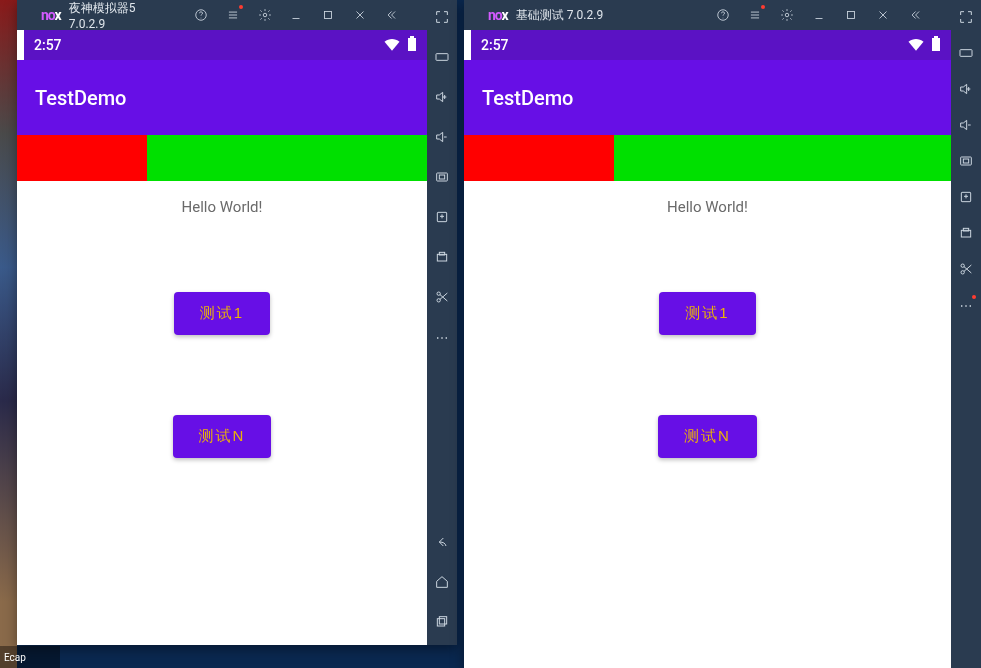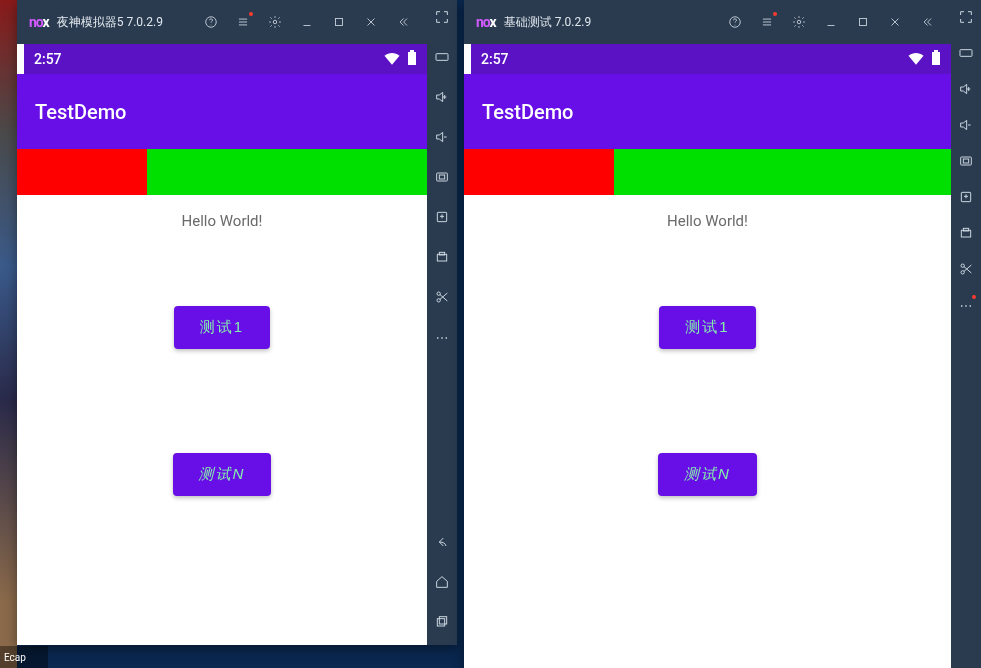--- a/index.html
+++ b/index.html
@@ -51,25 +51,25 @@
     font-size: 13px;
     position: relative;
   }
   .emu-sidebar .sbtn svg { width:16px; height:16px; stroke:#cbd5df; fill:none; stroke-width:1.5; }
   .emu-sidebar .dot-red::after {
     content:''; position:absolute; top:1px; right:1px; width:4px; height:4px; background:#ff3b30; border-radius:50%;
   }
 
   
   .titlebar {
-    height: 44px;
+    height: 30px;
     background: #2a3b50;
     display: flex;
     align-items: center;
-    padding: 0 12px;
+    padding: 0 24px;
     color: #e0e6ec;
     font-size: 12px;
     gap: 8px;
   }
   .titlebar .logo { font-weight: 700; font-size: 14px; letter-spacing: -1px; }
   .titlebar .logo .c1 { color:#d35bff; }
   .titlebar .logo .c2 { color:#ffffff; }
   .titlebar .spacer { flex:1; }
   .titlebar .tbtn {
     width: 24px; height: 24px;
@@ -126,41 +126,41 @@
   }
   .hello {
     margin-top: 17px;
     color: #6a6a6a;
     font-size: 15px;
     text-align: right;
   }
   .mbtn {
     margin-top: 76px;
     background: #670fe6;
-    color:#86efac;
+    color:#eab308;
     border:none;
     border-radius: 4px;
     padding: 12px 26px;
     font-size: 15px;
     letter-spacing: 2px;
     cursor:pointer;
     box-shadow: 0 2px 4px rgba(0,0,0,0.25);
   }
-  .mbtn + .mbtn { margin-top: 104px; font-style: italic; }
+  .mbtn + .mbtn { margin-top: 80px; }
   
   .emu.left .emu-sidebar.navcol { justify-content:flex-end; padding-bottom:12px; gap:18px; }
   .emu.left .emu-sidebar.navcol .spacer-grow { flex:1; }
 
   
   .emu.left  .colorband .red { width: 130px; }
   .emu.right .colorband .red { width: 150px; }
 
   
   .taskbar-hint {
-    position:absolute; left:0; bottom:0; height:22px; width:48px;
+    position:absolute; left:0; bottom:0; height:22px; width:60px;
     background: rgba(0,0,0,0.4); color:#fff; font-size:10px;
     display:flex; align-items:center; padding-left:4px;
   }
 </style>
 </head>
 <body>
 
 <div class="desktop-left"></div>
 <div class="taskbar-hint">Ecap</div>
 

